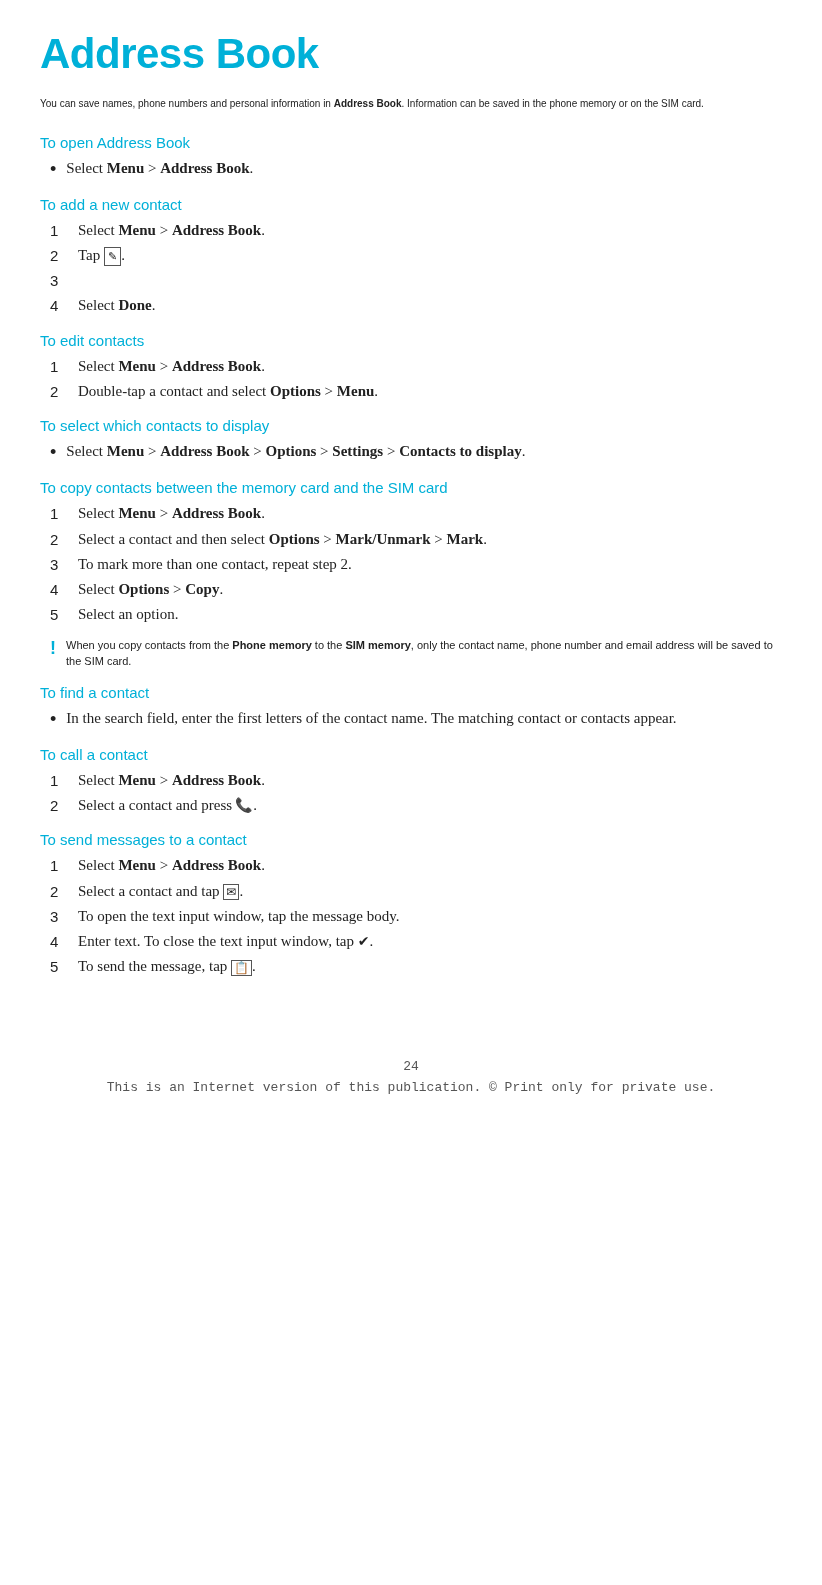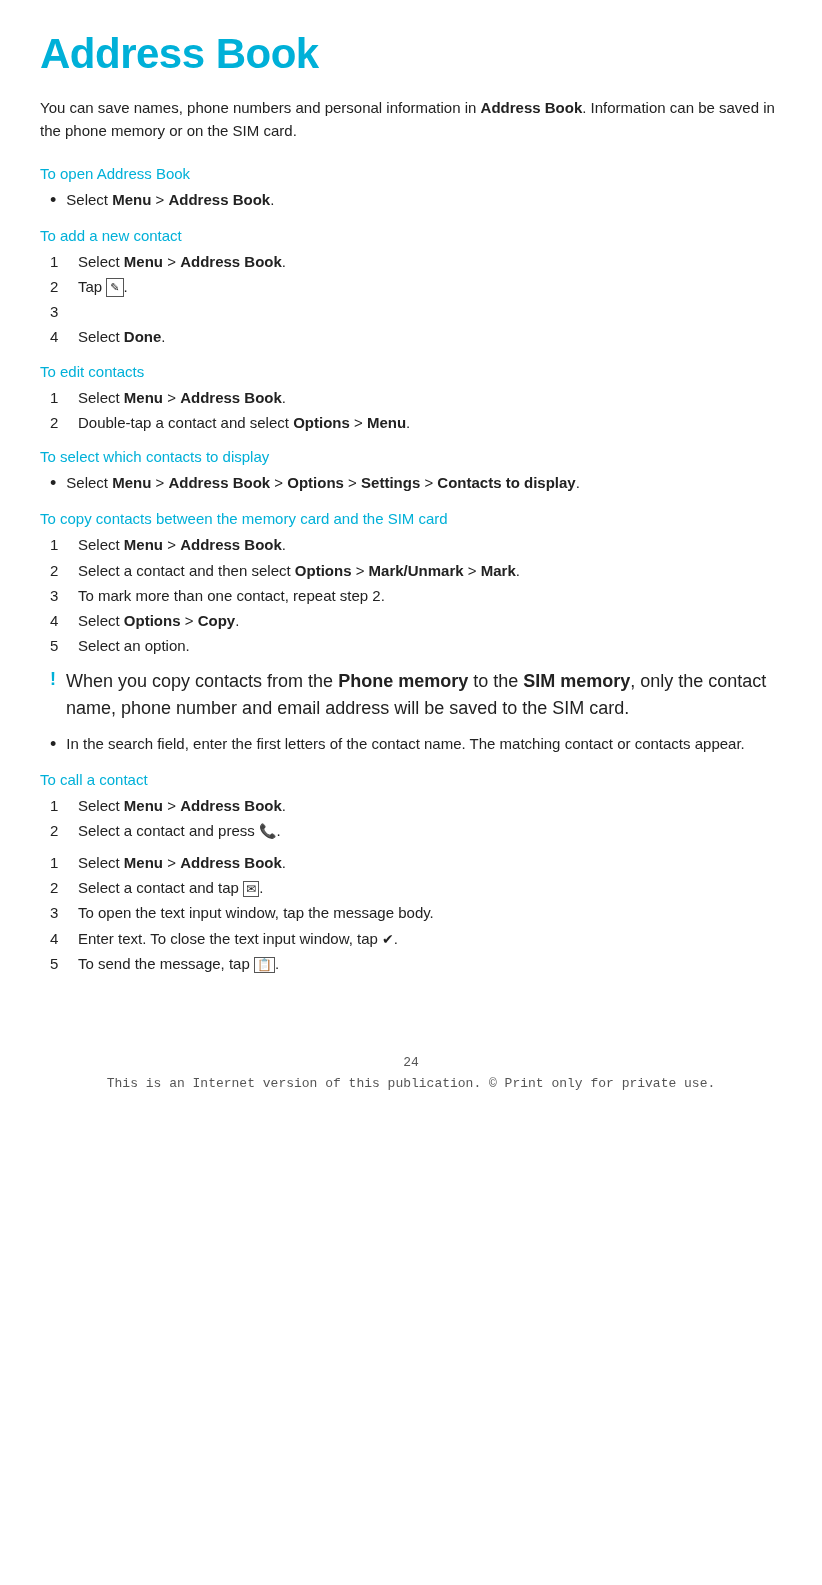--- a/index.html
+++ b/index.html
@@ -13,21 +13,21 @@
       padding: 30px 40px 40px 40px;
     }
     h1 {
       font-size: 42px;
       font-weight: bold;
       color: #00b0d8;
       margin-bottom: 18px;
       letter-spacing: -0.5px;
     }
     .intro {
-      font-size: 15px;
+      font-size: 10px;
       line-height: 1.55;
       margin-bottom: 22px;
       color: #222;
     }
     .section-title {
       color: #00b0d8;
       font-size: 15px;
       font-weight: normal;
       margin-bottom: 6px;
       margin-top: 14px;
@@ -58,41 +58,42 @@
     .num {
       min-width: 20px;
       margin-right: 8px;
       color: #222;
       font-size: 15px;
       flex-shrink: 0;
     }
     .text-content {
       line-height: 1.55;
       color: #222;
+      font-family: Liberation Serif, serif;
     }
     b, strong {
       font-weight: bold;
     }
     .note-box {
       display: flex;
       align-items: flex-start;
       background: #fff;
       margin: 10px 0 10px 10px;
       padding: 0;
     }
     .note-icon {
       color: #00b0d8;
       font-size: 18px;
       font-weight: bold;
       margin-right: 10px;
       flex-shrink: 0;
       margin-top: 1px;
     }
     .note-text {
-      font-size: 18px;
+      font-size: 11px;
       line-height: 1.5;
       color: #222;
     }
     .section-block {
       margin-bottom: 8px;
     }
     .page-footer {
       text-align: center;
       margin-top: 80px;
       color: #555;
@@ -189,20 +190,21 @@
       <span class="text-content">Select an option.</span>
     </li>
   </ol>
   <div class="note-box">
     <span class="note-icon">!</span>
     <span class="note-text">When you copy contacts from the <strong>Phone memory</strong> to the <strong>SIM memory</strong>, only the contact name, phone number and email address will be saved to the SIM card.</span>
   </div>
 </div>
 
 <div class="section-block">
+  <p class="section-title">To find a contact</p>
   <div class="bullet-item">
     <span class="bullet-dot">•</span>
     <span class="text-content">In the search field, enter the first letters of the contact name. The matching contact or contacts appear.</span>
   </div>
 </div>
 
 <div class="section-block">
   <p class="section-title">To call a contact</p>
   <ol class="numbered-list">
     <li>
@@ -210,20 +212,21 @@
       <span class="text-content">Select <strong>Menu</strong> &gt; <strong>Address Book</strong>.</span>
     </li>
     <li>
       <span class="num">2</span>
       <span class="text-content">Select a contact and press <span style="font-size:14px;color:#222;">📞</span>.</span>
     </li>
   </ol>
 </div>
 
 <div class="section-block">
+  <p class="section-title">To send messages to a contact</p>
   <ol class="numbered-list">
     <li>
       <span class="num">1</span>
       <span class="text-content">Select <strong>Menu</strong> &gt; <strong>Address Book</strong>.</span>
     </li>
     <li>
       <span class="num">2</span>
       <span class="text-content">Select a contact and tap <span style="font-size:12px;border:1px solid #555;padding:0 2px;vertical-align:middle;">✉</span>.</span>
     </li>
     <li>

